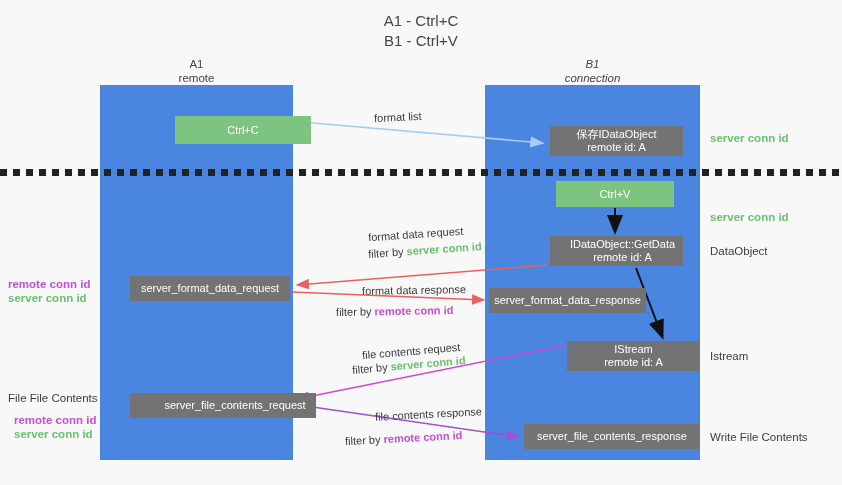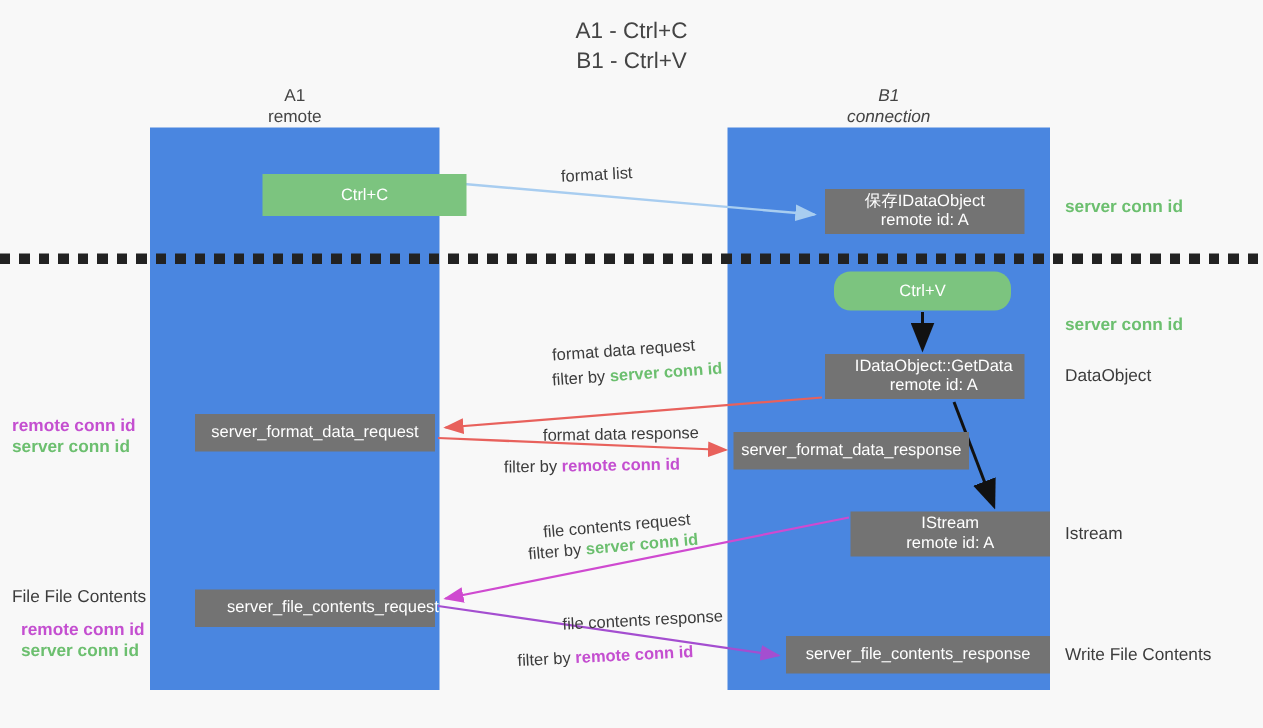--- a/index.html
+++ b/index.html
@@ -40,26 +40,26 @@
     font-size:11px;
     line-height:13px;
     box-sizing:border-box;
     padding:2px 4px;
   }
   .box.green{background:#7cc47f;}
   .box.orange{background:#737373;}
 
   .bx-ctrlc{left:135px;top:116px;width:136px;height:28px;margin-left:40px;}
   .bx-save{left:550px;top:126px;width:133px;height:30px;}
-  .bx-ctrlv{left:556px;top:181px;width:118px;height:26px;border-radius:11px;}
+  .bx-ctrlv{left:556px;top:181px;width:118px;height:26px;}
   .bx-getdata{left:550px;top:236px;width:133px;height:30px;padding-left:16px;}
   .bx-fdreq{left:130px;top:276px;width:160px;height:25px;}
   .bx-fdresp{left:489px;top:288px;width:157px;height:25px;}
   .bx-istream{left:567px;top:341px;width:133px;height:30px;}
-  .bx-fcreq{left:130px;top:393px;width:160px;height:25px;padding-left:28px;}
+  .bx-fcreq{left:130px;top:393px;width:186px;height:25px;padding-left:28px;}
   .bx-fcresp{left:524px;top:424px;width:176px;height:25px;}
 
   .rlabel{
     position:absolute;left:710px;font-size:11.5px;color:#3c3c3c;white-space:nowrap;
   }
   .rlabel.green{color:#6cbf6f;font-weight:bold;}
   .rl-1{top:132px;}
   .rl-2{top:211px;}
   .rl-3{top:245px;}
   .rl-4{top:350px;}

